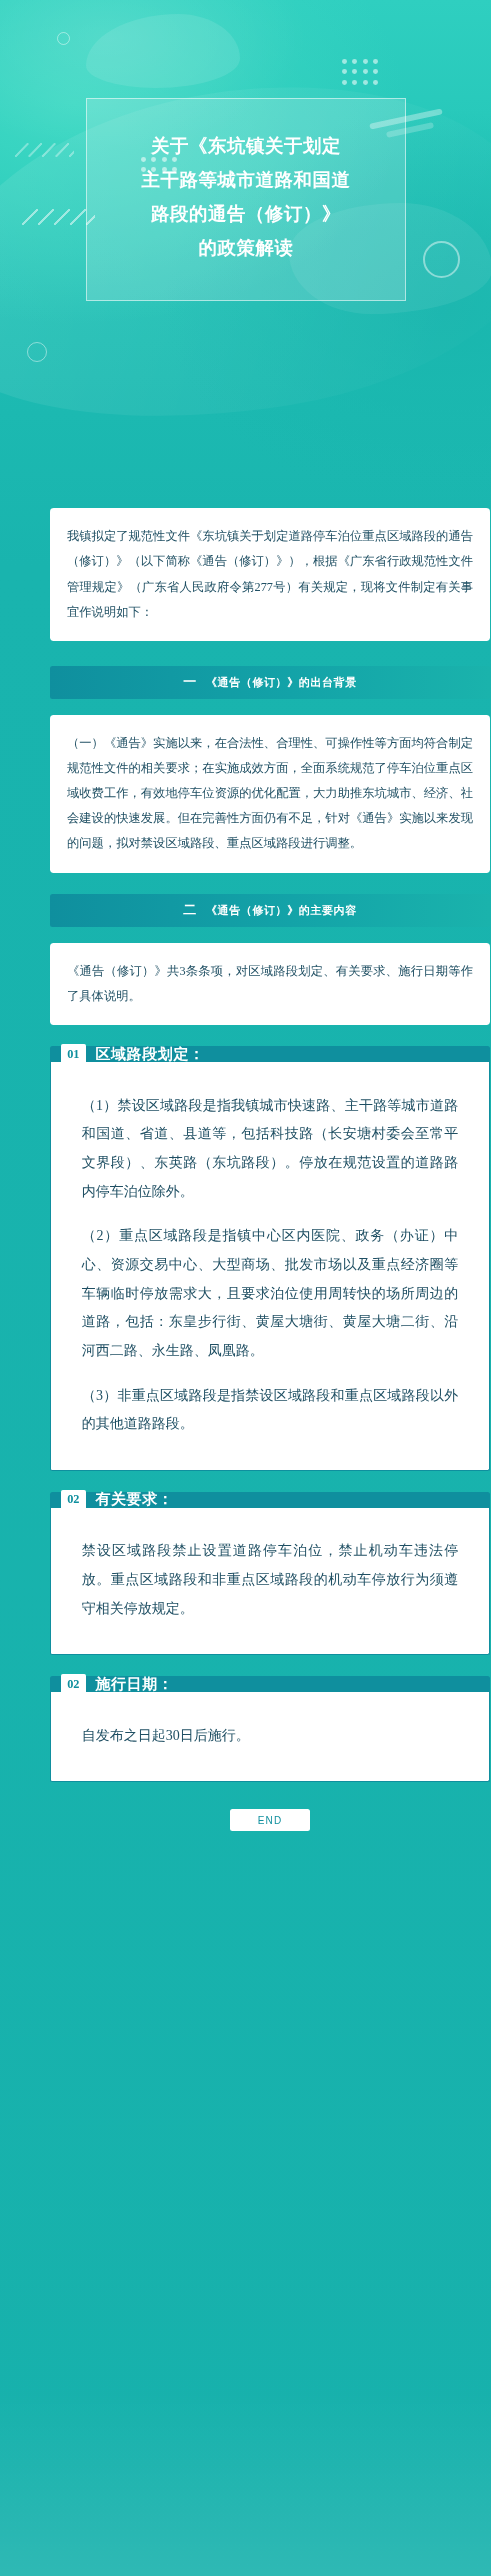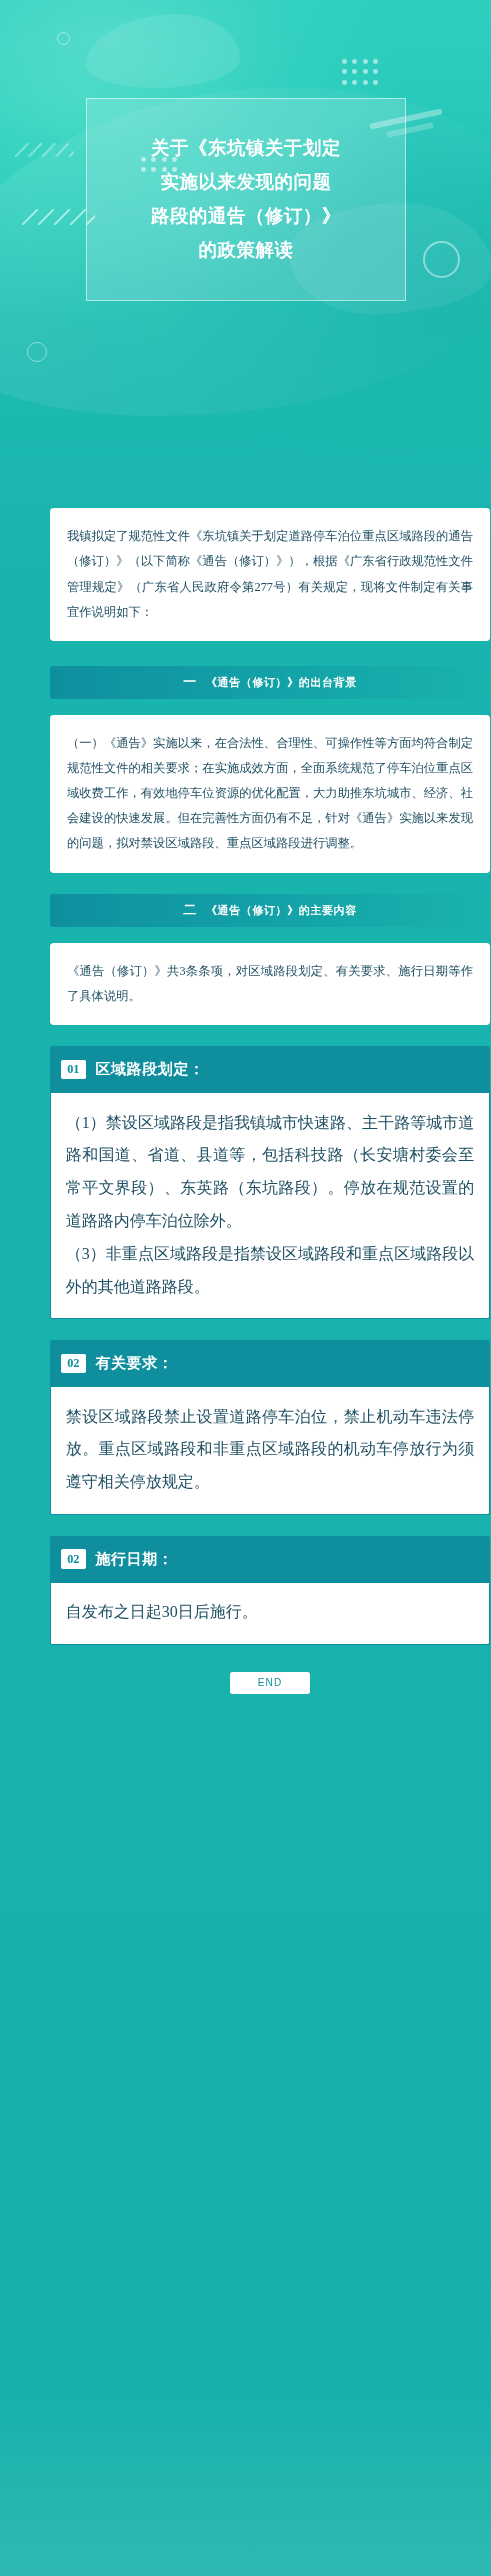--- a/index.html
+++ b/index.html
@@ -96,21 +96,21 @@
     border: 1.2px solid rgba(255,255,255,0.55);
     text-align: center;
   }
   .hero h1 {
     margin: 0;
     color: #ffffff;
     font-size: 18.4px;
     line-height: 1.85;
     font-weight: bold;
     letter-spacing: 0.6px;
-    font-family: Liberation Sans, sans-serif;
+    font-family: Liberation Mono, monospace;
   }
   .hero .line { display: block; white-space: nowrap; }
 
   
   .content {
     position: relative;
     width: 440px;
     margin: 207px auto 0;
     padding-bottom: 74px;
     padding-left: 48px;
@@ -155,21 +155,21 @@
     font-weight: bold;
     letter-spacing: 0.6px;
     font-family: "Liberation Serif", serif;
   }
 
   
   .sub-head {
     display: flex;
     align-items: center;
     gap: 9.8px;
-    height: 47px;
+    height: 16px;
     padding: 0 11px;
     box-sizing: border-box;
     background: #0f8f9e;
     border-radius: 2.5px 2.5px 0 0;
     color: #ffffff;
   }
   .sub-head .sq {
     display: inline-flex;
     align-items: center;
     justify-content: center;
@@ -192,23 +192,23 @@
   }
   .sub-body {
     background: #ffffff;
     border: 1.2px solid #0f8f9e;
     border-top: none;
     border-radius: 0 0 2.5px 2.5px;
     padding: 13.5px 14.8px 14.8px;
     box-sizing: border-box;
   }
   .sub-body p {
-    margin: 0;
+    margin: 16px;
     color: #1f4f63;
-    font-size: 16px;
+    font-size: 14px;
     line-height: 2.05;
     text-align: justify;
     font-family: "Liberation Serif", serif;
   }
   .block { margin-bottom: 21px; }
 
   
   .intro { margin-bottom: 24.6px; }
 
   
@@ -274,21 +274,21 @@
       <i></i>
       <i></i>
       <i></i>
       <i></i>
       <i></i>
   </div>
 
   <div class="hero">
     <h1>
       <span class="line">关于《东坑镇关于划定</span>
-      <span class="line">实施以来发现的问题</span>
+      <span class="line">主干路等城市道路和国道</span>
       <span class="line">路段的通告（修订）》</span>
       <span class="line">的政策解读</span>
     </h1>
   </div>
 
   <div class="content">
 
     <div class="card intro">
       <p>我镇拟定了规范性文件《东坑镇关于划定道路停车泊位重点区域路段的通告（修订）》（以下简称《通告（修订）》），根据《广东省行政规范性文件管理规定》（广东省人民政府令第277号）有关规定，现将文件制定有关事宜作说明如下：</p>
     </div>
@@ -313,20 +313,21 @@
       </div>
     </div>
 
     <div class="block">
       <div class="sub-head">
         <span class="sq">01</span>
         <span class="lbl">区域路段划定：</span>
       </div>
       <div class="sub-body">
         <p>（1）禁设区域路段是指我镇城市快速路、主干路等城市道路和国道、省道、县道等，包括科技路（长安塘村委会至常平文界段）、东英路（东坑路段）。停放在规范设置的道路路内停车泊位除外。</p>
+        <p>（2）重点区域路段是指镇中心区内医院、政务（办证）中心、资源交易中心、大型商场、批发市场以及重点经济圈等车辆临时停放需求大，且要求泊位使用周转快的场所周边的道路，包括：东皇步行街、黄屋大塘街、黄屋大塘二街、沿河西二路、永生路、凤凰路。</p>
         <p>（3）非重点区域路段是指禁设区域路段和重点区域路段以外的其他道路路段。</p>
       </div>
     </div>
 
     <div class="block">
       <div class="sub-head">
         <span class="sq">02</span>
         <span class="lbl">有关要求：</span>
       </div>
       <div class="sub-body">

